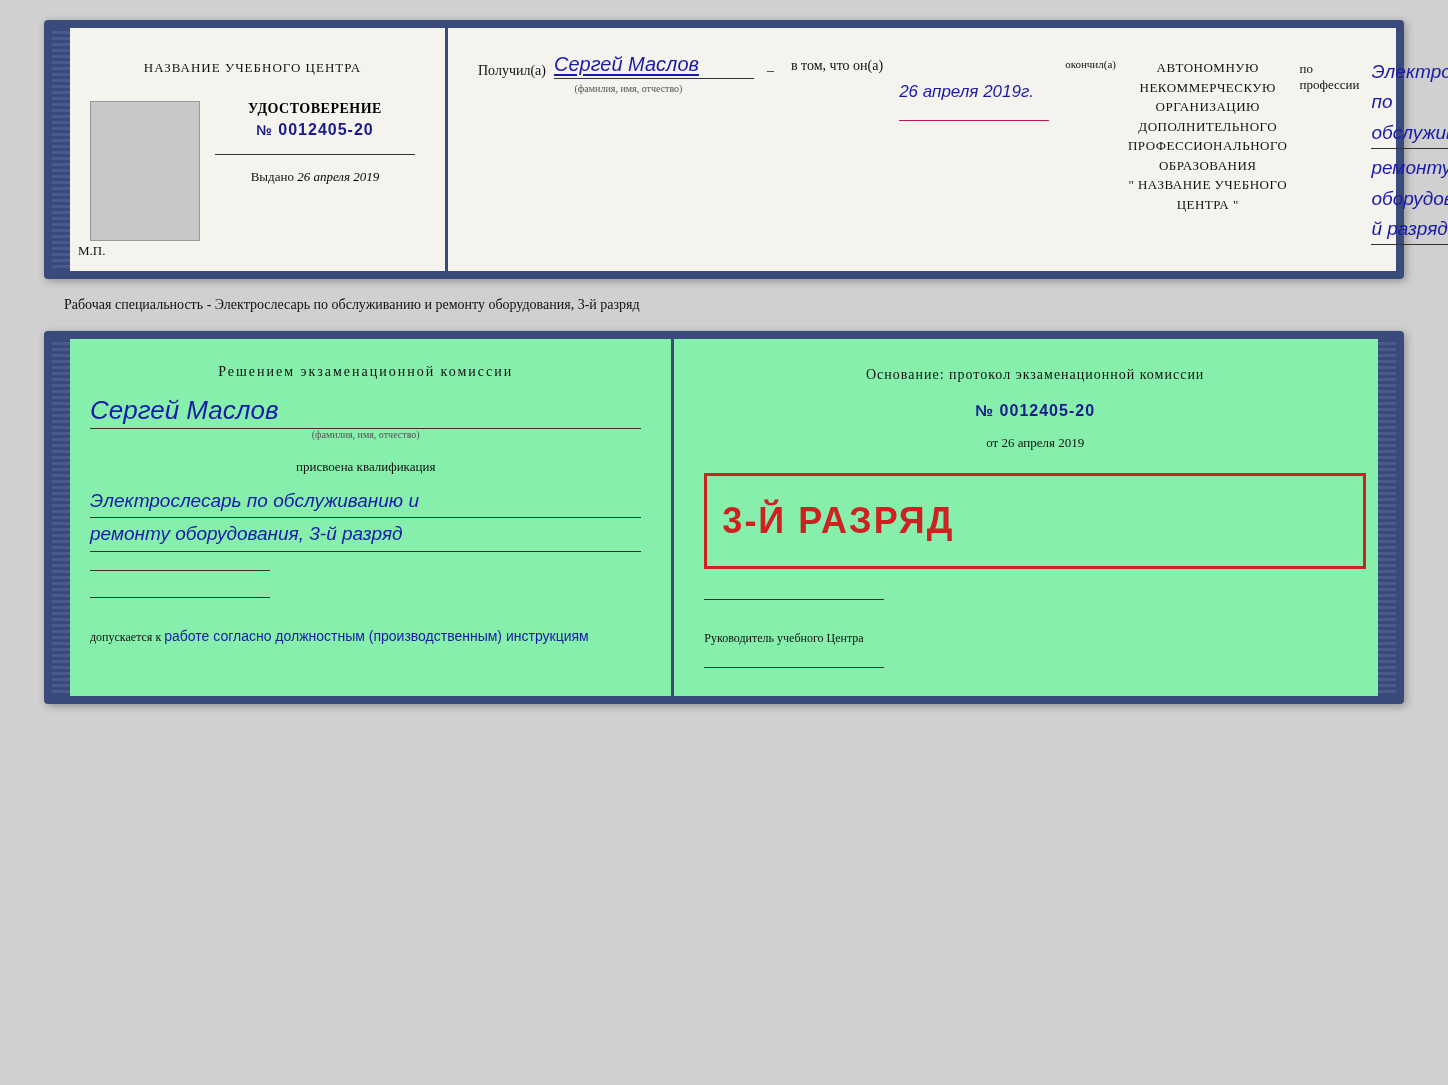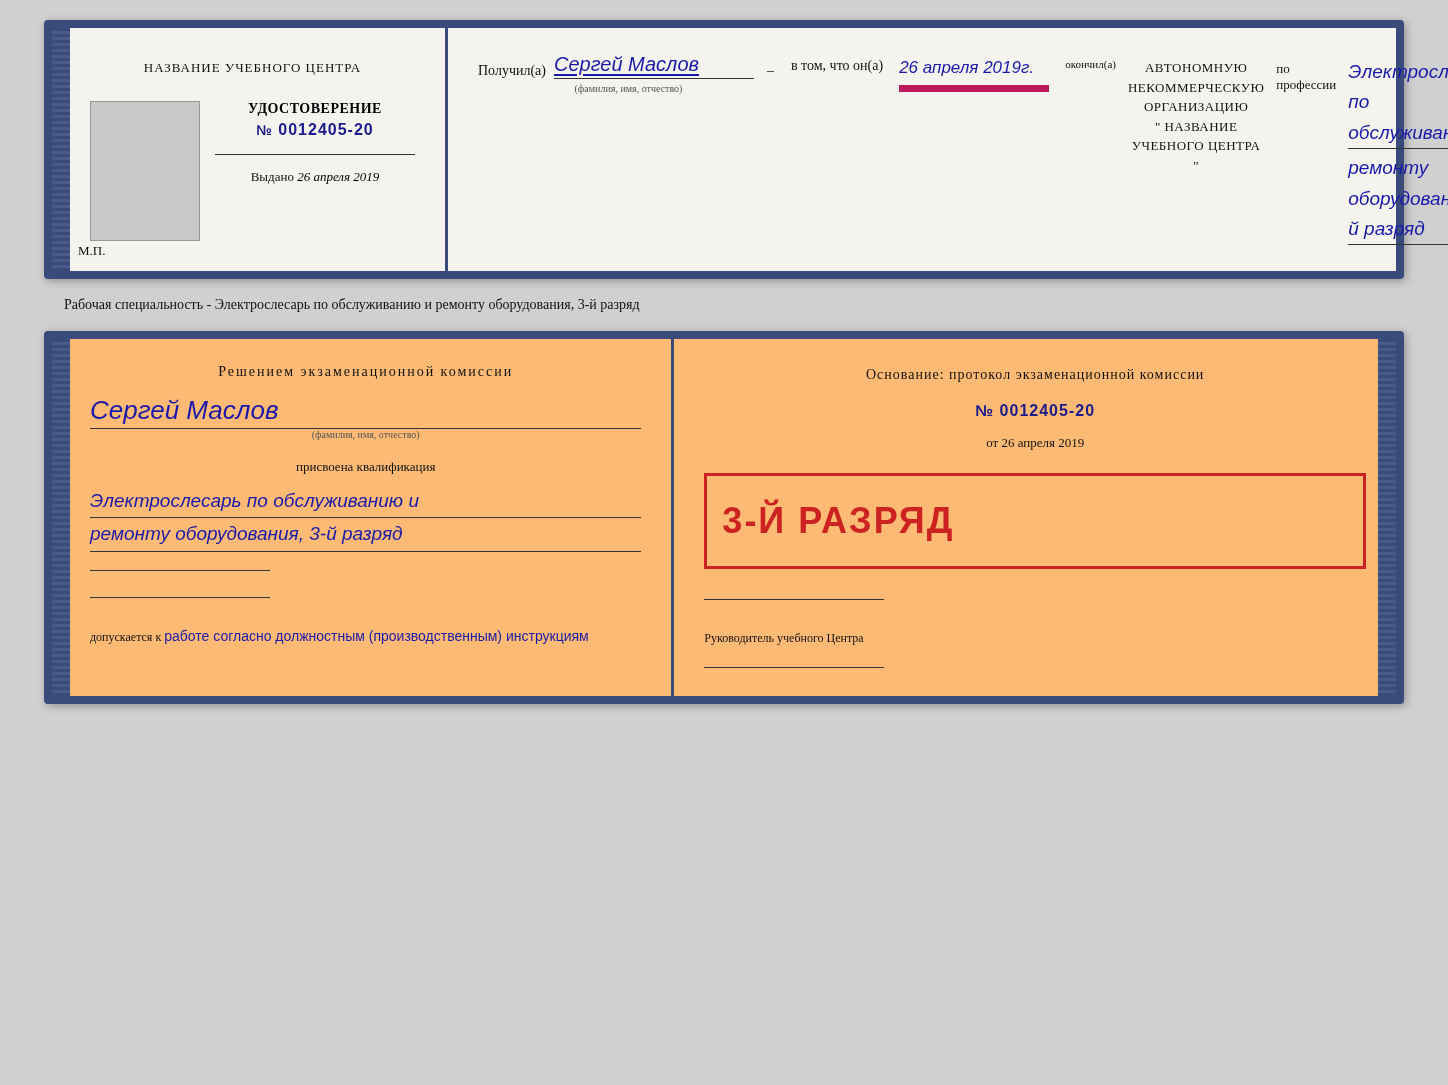--- a/index.html
+++ b/index.html
@@ -193,23 +193,24 @@
       gap: 16px;
       font-size: 14px;
       margin-top: 5px;
     }
 
     .vtom-date {
       font-family: 'Brush Script MT', cursive, 'Comic Sans MS', sans-serif;
       font-size: 17px;
       color: #1a1aaa;
       font-style: italic;
-      border-bottom: 7px solid #be185d;
-      padding-bottom: 7px;
+      border-bottom: 1px solid #be185d;
+      padding-bottom: 18px;
       min-width: 150px;
+      margin-top: 24px;
     }
 
     .okончил-label {
       font-size: 11px;
       color: #111;
       white-space: nowrap;
     }
 
     .org-text {
       font-size: 13px;
@@ -241,21 +242,21 @@
     
     .description-text {
       font-size: 14px;
       color: #111;
       padding: 0 20px;
       width: 1360px;
     }
 
     
     .document-card2 {
-      background: #fdba74;
+      background: #86efac;
       border: 8px solid #3a4a7a;
       border-radius: 4px;
       width: 1360px;
       display: flex;
       flex-direction: row;
       position: relative;
       box-shadow: 2px 2px 8px rgba(0,0,0,0.3);
     }
 
     .doc2-left {
@@ -447,20 +448,21 @@
     </div>
 
     <div class="vtom-row">
       <span class="poluchil-label">в том, что он(а)</span>
       <span class="vtom-date">26 апреля 2019г.</span>
       <span class="okончил-label">окончил(а)</span>
     </div>
 
     <div class="org-text">
       <div>АВТОНОМНУЮ НЕКОММЕРЧЕСКУЮ ОРГАНИЗАЦИЮ</div>
+      <div>ДОПОЛНИТЕЛЬНОГО ПРОФЕССИОНАЛЬНОГО ОБРАЗОВАНИЯ</div>
       <div>"    НАЗВАНИЕ УЧЕБНОГО ЦЕНТРА    "</div>
     </div>
 
     <div class="po-professii">по профессии</div>
     <div>
       <span class="profession-handwritten">Электрослесарь по обслуживанию и</span>
       <span class="profession-handwritten">ремонту оборудования, 3-й разряд</span>
     </div>
 
     <div class="right-edge-letters">

